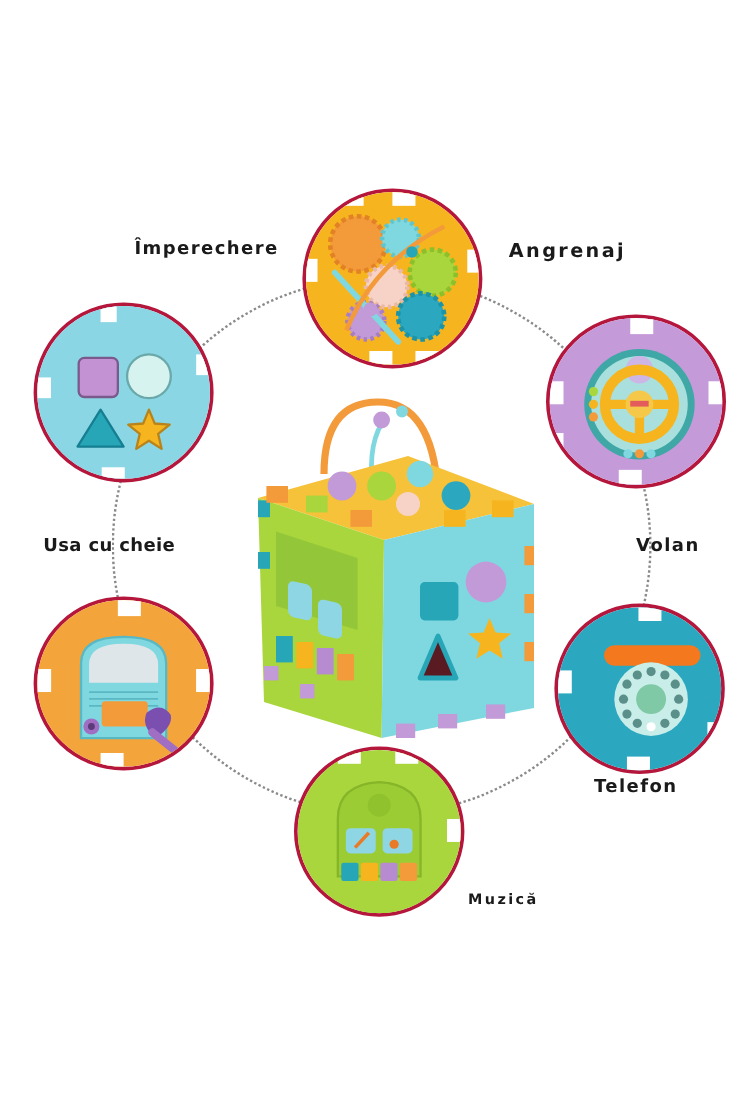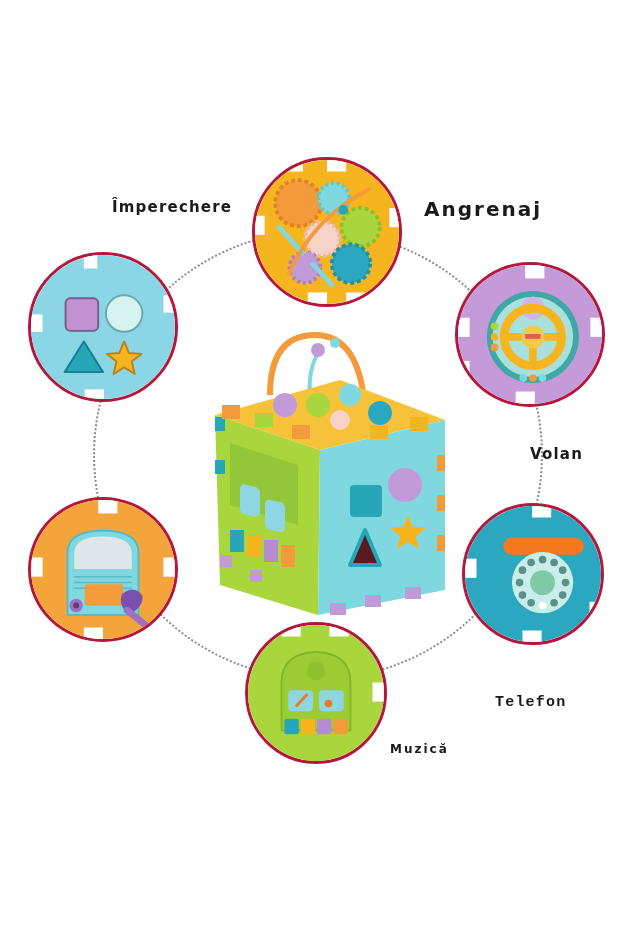--- a/index.html
+++ b/index.html
@@ -15,23 +15,24 @@
 </head>
 <body>
 
 <div class="stage">
 
   <div class="ring"></div>
 
   <div class="label" style="left:112px; top:196px;">
     <div>Împerechere</div>
   </div>
-  <div class="label" style="left:424px; top:198px; font-size:20px; letter-spacing:2px;">Angrenaj</div>
+  <div class="label" style="left:424px; top:198px; font-size:16px; letter-spacing:2px;">Angrenaj</div>
+  <div class="label" style="left:36px; top:443px; font-size:15px; letter-spacing:0.3px;">Usa cu cheie</div>
   <div class="label" style="left:530px; top:443px;">Volan</div>
-  <div class="label" style="left:495px; top:692px;font-family:Liberation Mono, monospace;">Telefon</div>
+  <div class="label" style="left:495px; top:644px;">Telefon</div>
   <div class="label" style="left:390px; top:738px; font-size:12px; letter-spacing:2px;">Muzică</div>
 
   <div class="feature" style="left:252px; top:157px; width:150px; height:150px;">
     <svg viewBox="0 0 150 150">
       <rect width="150" height="150" fill="#f6b51e"></rect>
       <rect x="30" y="0" width="20" height="12" fill="#fff"></rect>
       <rect x="75" y="0" width="20" height="12" fill="#fff"></rect>
       <rect x="0" y="58" width="10" height="20" fill="#fff"></rect>
       <rect x="140" y="50" width="10" height="20" fill="#fff"></rect>
       <rect x="55" y="138" width="20" height="12" fill="#fff"></rect>

